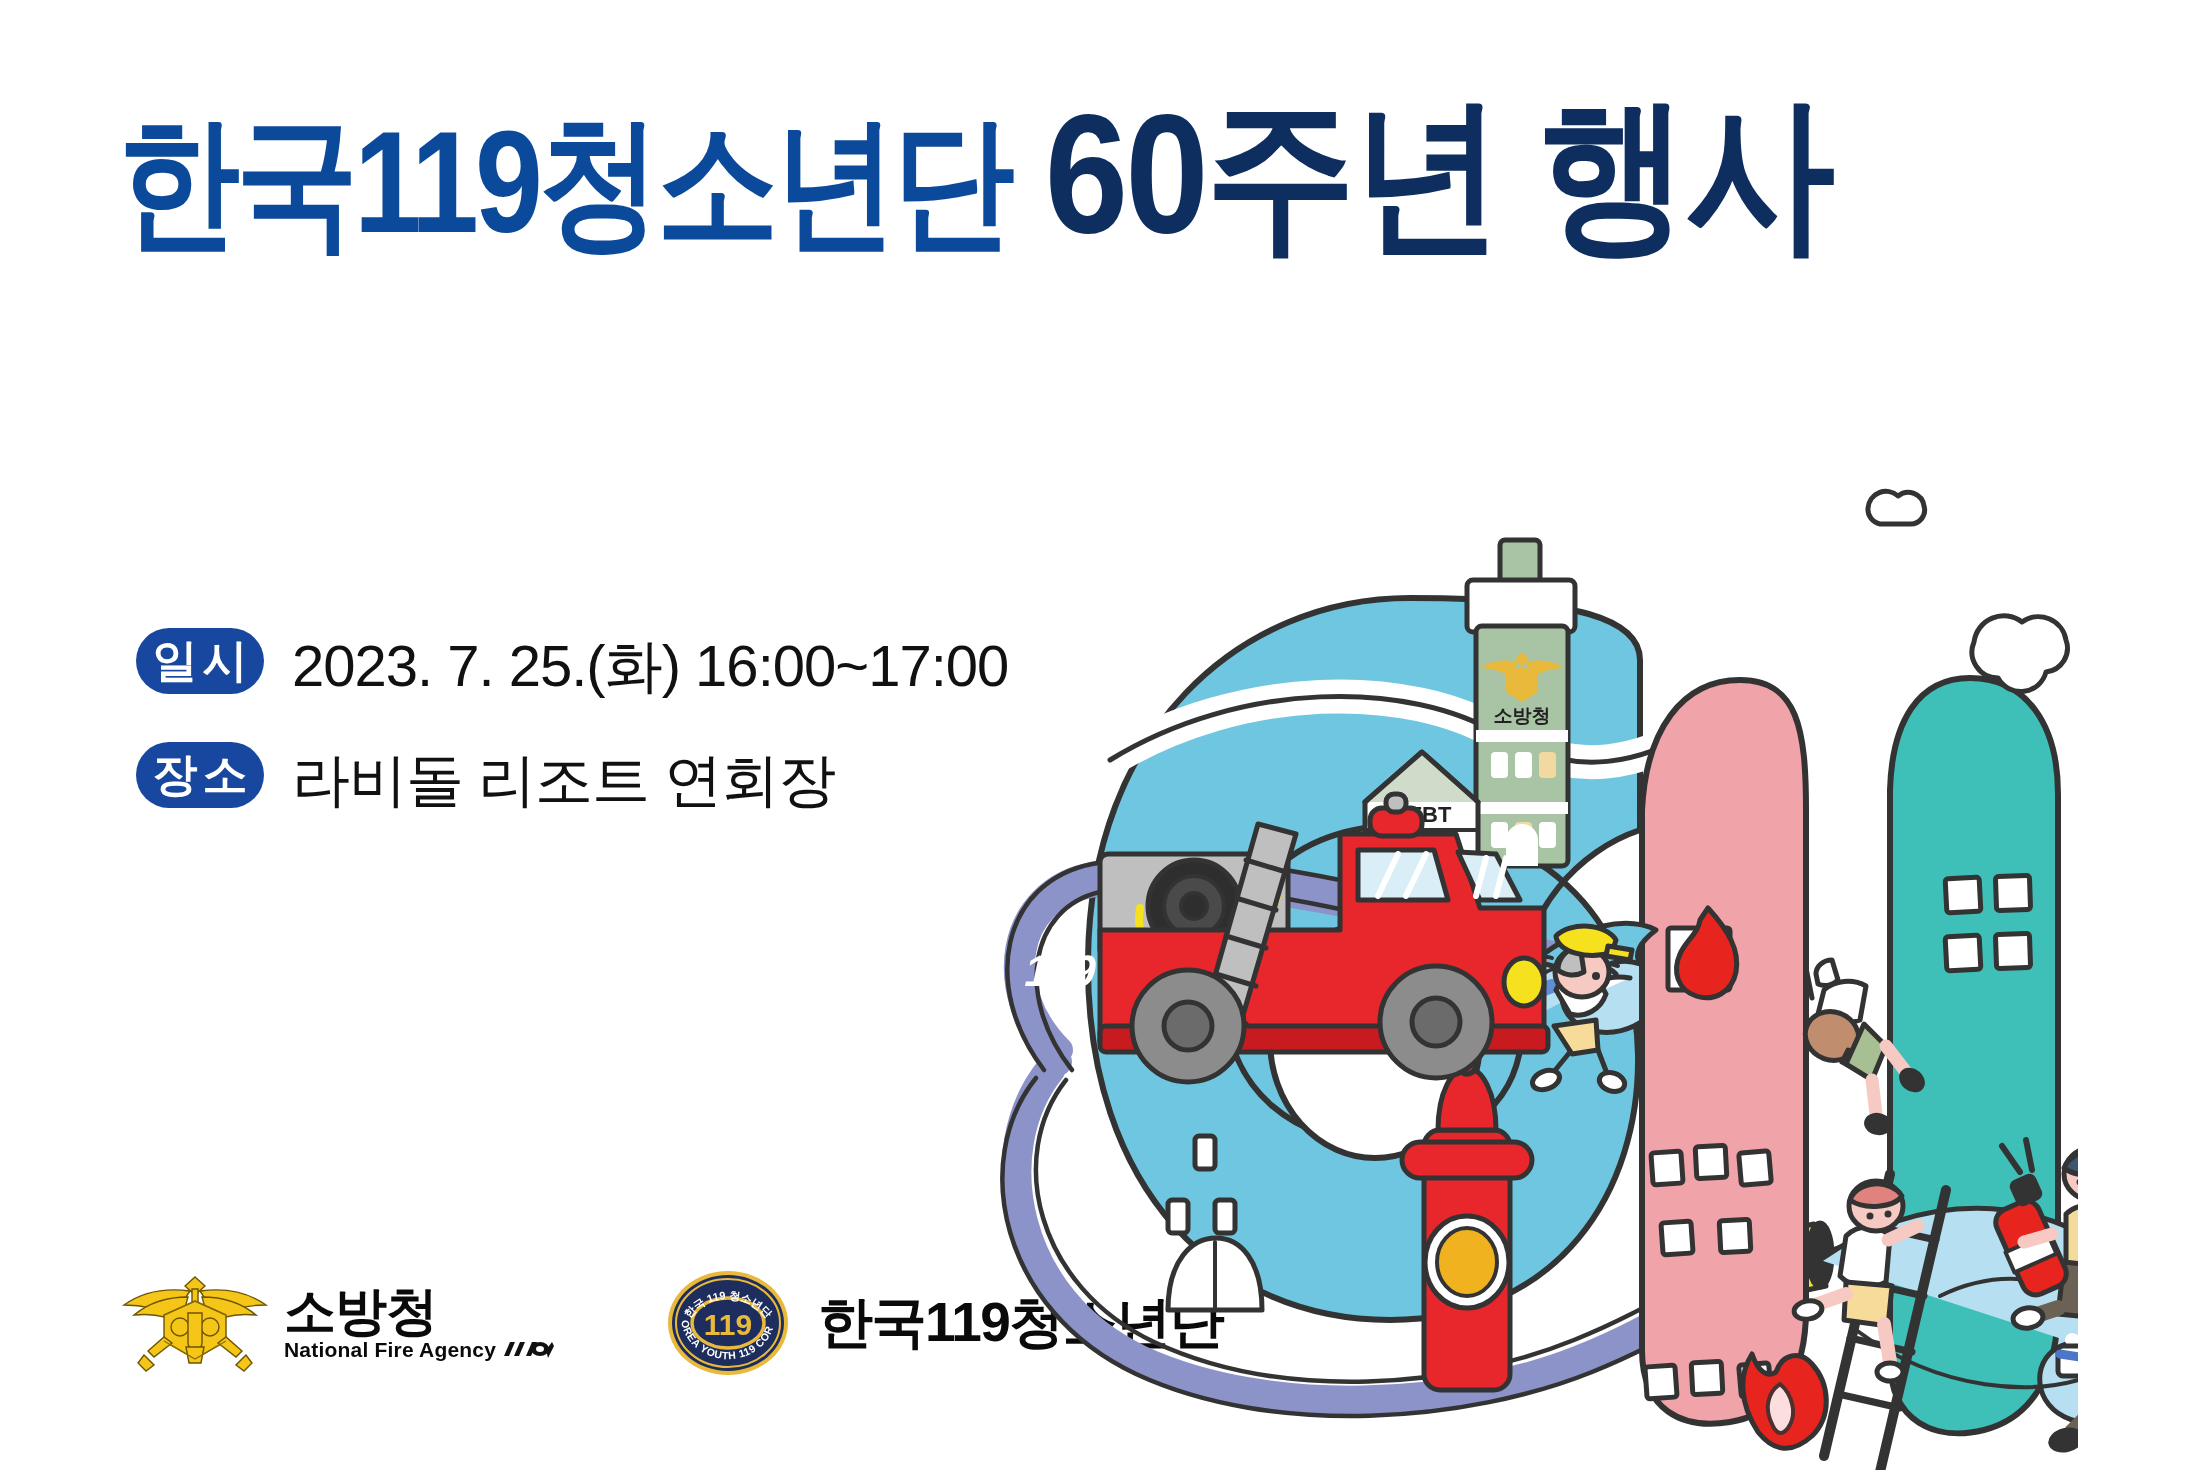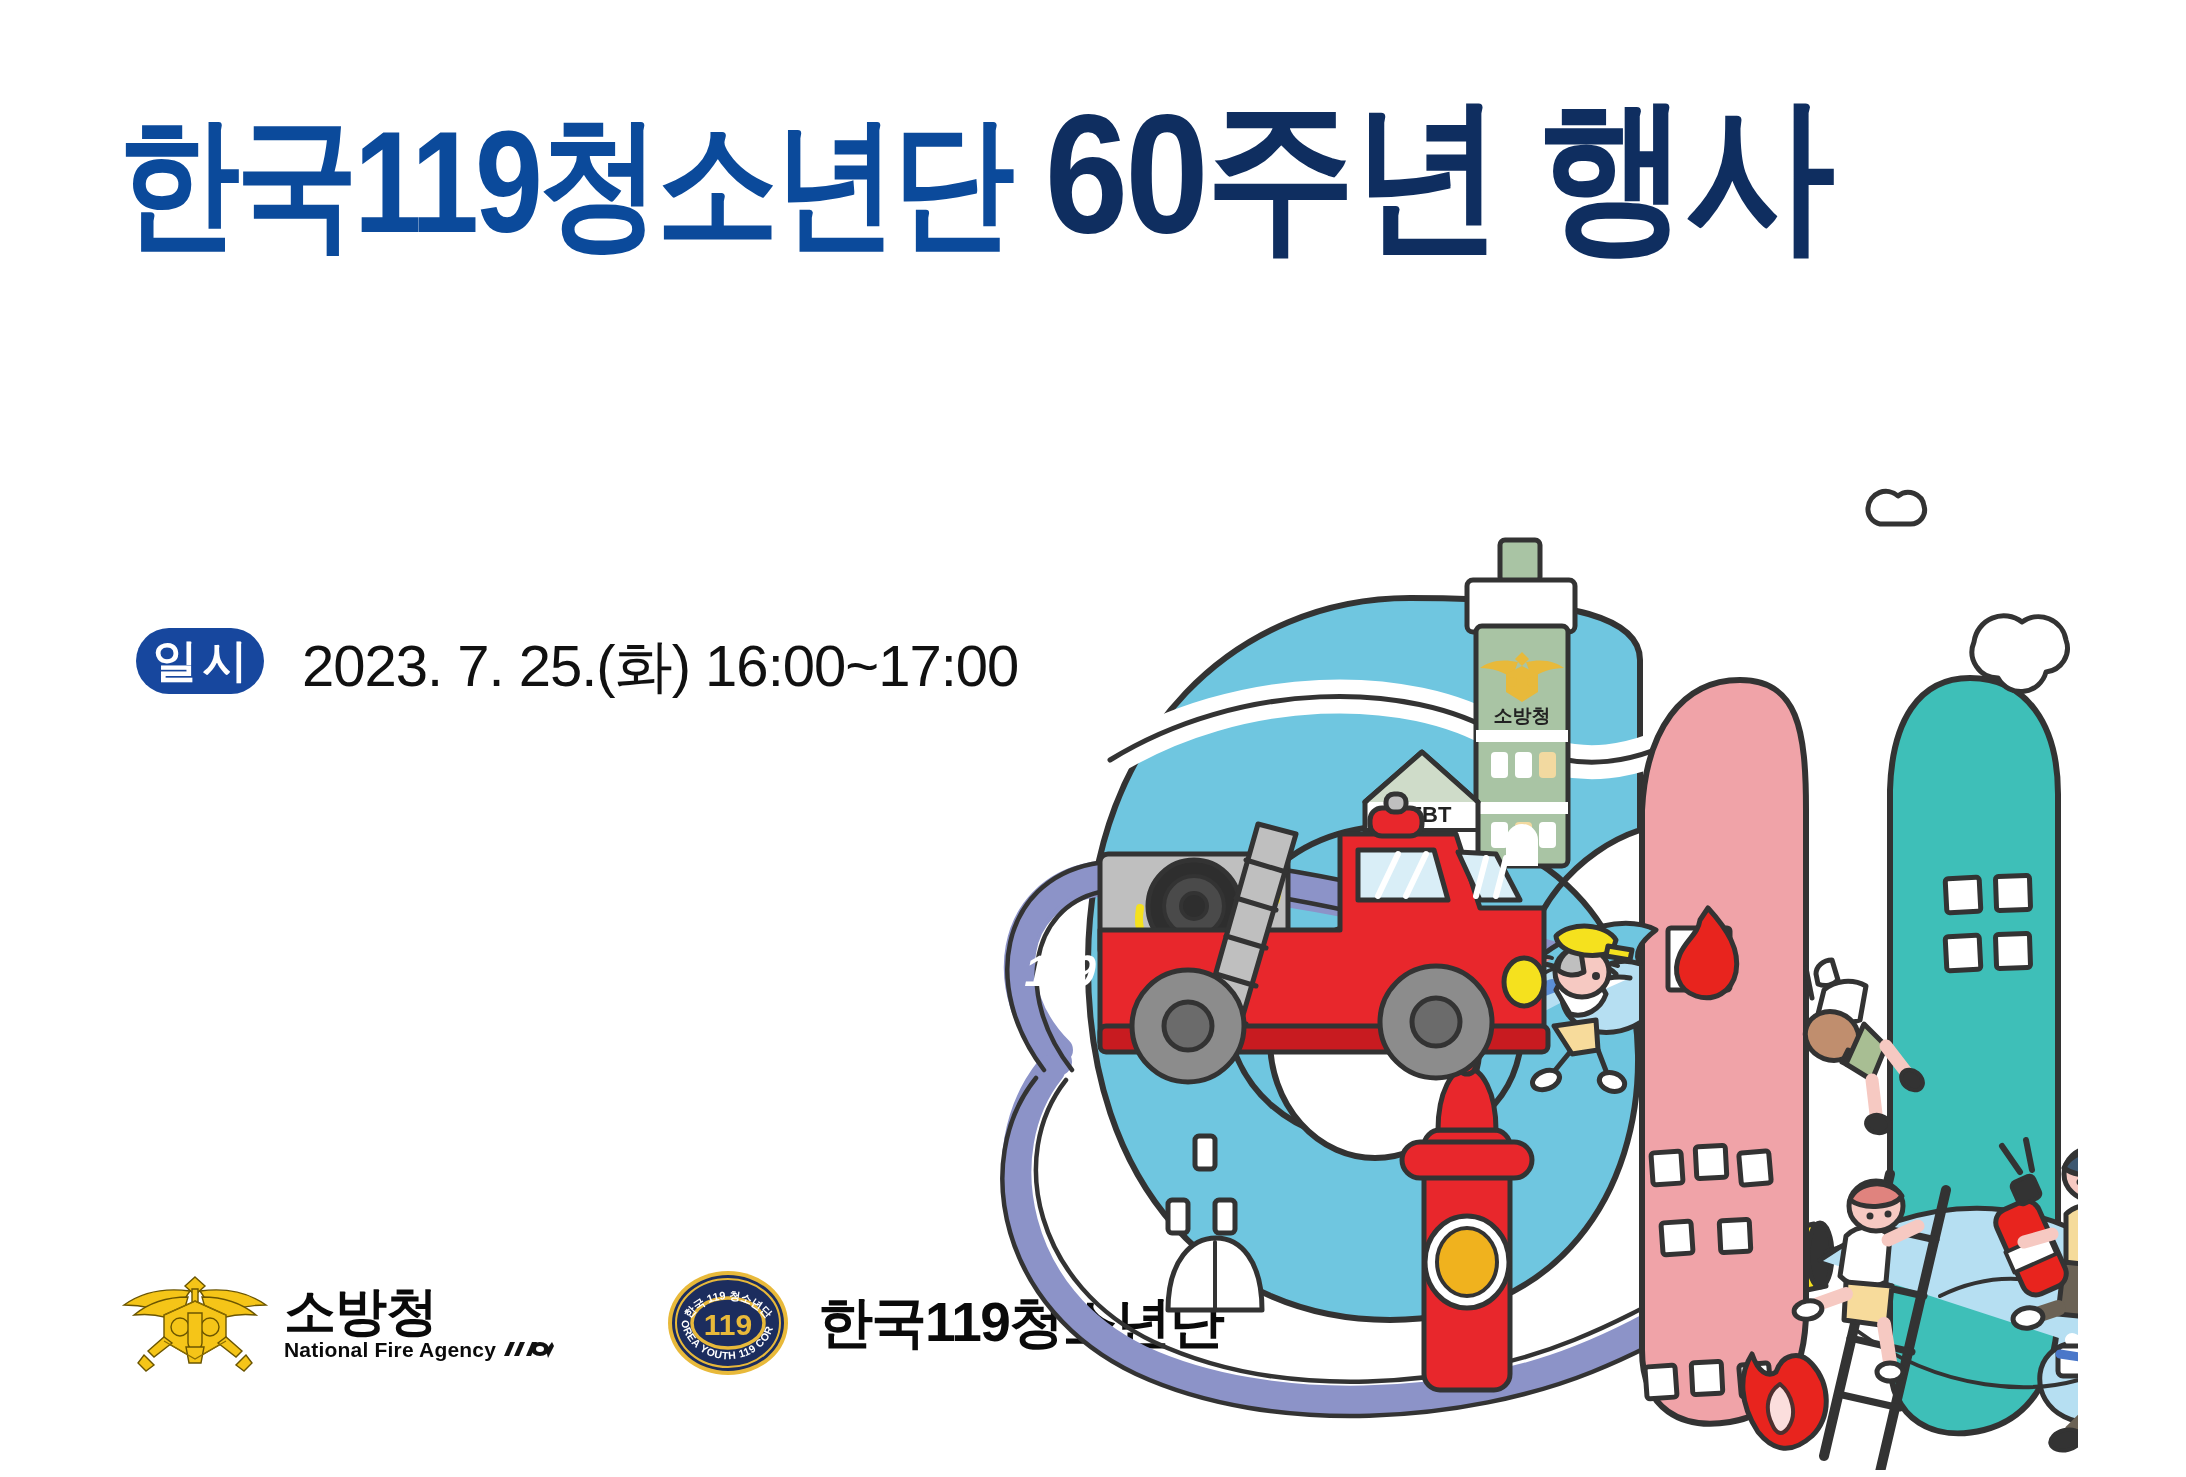--- a/index.html
+++ b/index.html
@@ -82,21 +82,21 @@
     font-weight: 700;
     display: flex;
     align-items: center;
     justify-content: center;
     letter-spacing: 5px;
     text-indent: 5px;
     flex: none;
     box-sizing: border-box;
   }
   .info-text {
-    margin-left: 38px;
+    margin-left: 28px;
     font-size: 58px;
     font-weight: 500;
     color: #111111;
     letter-spacing: -1px;
     white-space: nowrap;
   }
 
   
   .footer {
     position: absolute;
@@ -164,20 +164,24 @@
   <div class="title-row">
     <span class="title-a">한국119청소년단</span>
     <span class="title-b">60주년 행사</span>
   </div>
 
 
   <div class="info-block">
     <div class="info-row">
       <div class="badge">일시</div>
       <div class="info-text">2023. 7. 25.(화) 16:00~17:00</div>
+    </div>
+    <div class="info-row">
+      <div class="badge">장소</div>
+      <div class="info-text">라비돌 리조트 연회장</div>
     </div>
   </div>
 
   <div class="footer">
 
     <div class="logo-nfa">
       <svg class="nfa-mark" viewBox="0 0 150 108">
         <g fill="#F5C518" stroke="#6b5500" stroke-width="1.4">
           <path d="M75 8 l10 9 -10 9 -10 -9z"></path>
           <path d="M72 20 h6 v16 h-6z"></path>

